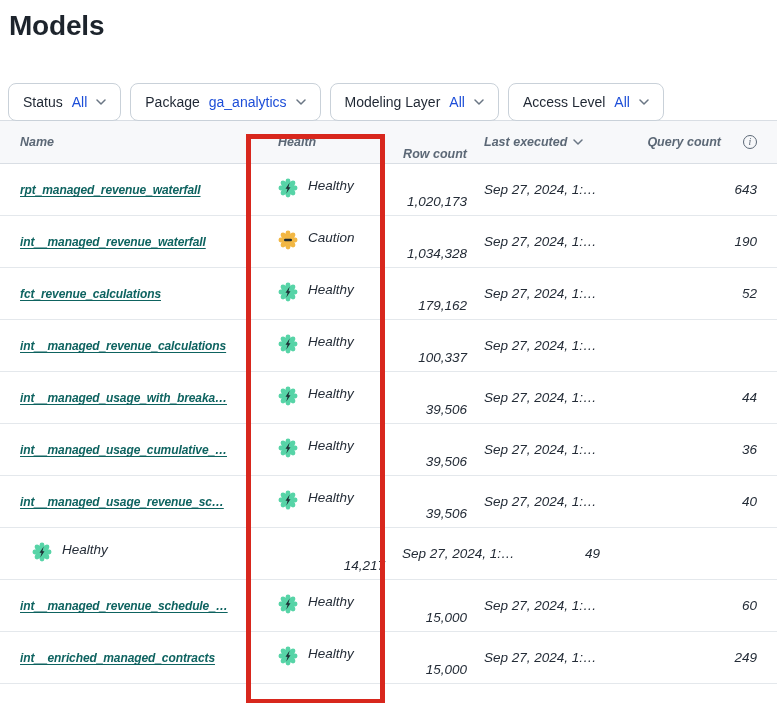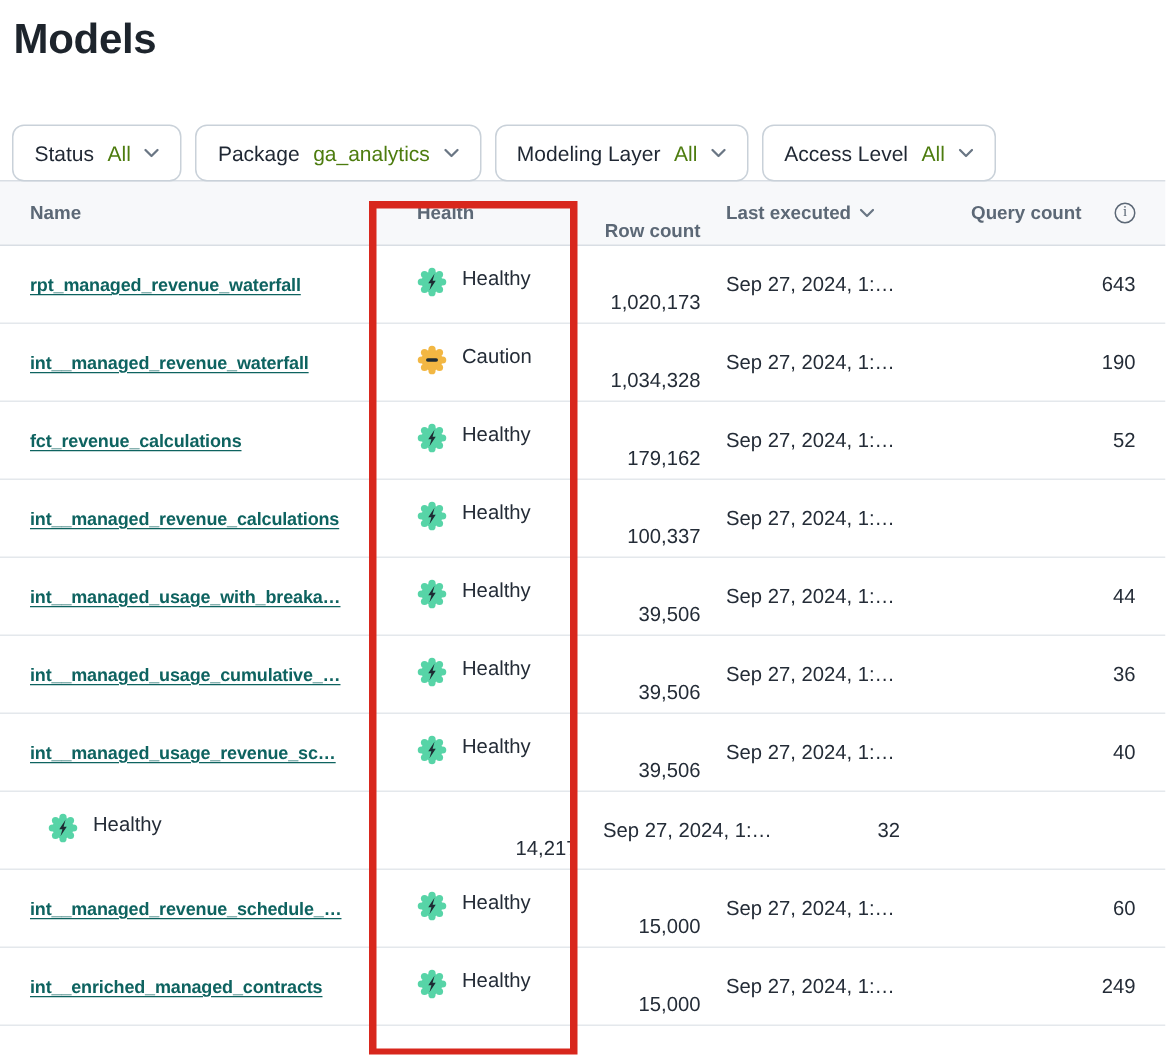--- a/index.html
+++ b/index.html
@@ -12,24 +12,24 @@
        font-family:"Liberation Sans", sans-serif; color:var(--text);}
   .page{position:relative; width:777px; height:703px;}
 
   .page-title{margin:10px 0 0 9px; font-size:28px; font-weight:600; color:#1d242c; letter-spacing:-0.2px;}
 
   .filters{display:flex; gap:9px; margin:41px 0 0 8px; height:28px;}
   .filter-btn{display:inline-flex; align-items:center; gap:9px; height:38px; padding:0 14px;
       background:#fff; border:1px solid #c9d1d9; border-radius:8px; font-size:14px; color:#1f2733;
       font-family:"Liberation Sans", sans-serif; cursor:pointer; white-space:nowrap;}
   .f-label{color:#1f2733;}
-  .f-value{color:#4d7c0f;}
+  .f-value{color:#1d4ed8;}
   .chev{flex:0 0 auto;}
 
-  .table{margin-top:9px; width:777px;}
+  .table{margin-top:9px; width:777px;font-style:italic;}
   .grid{display:grid; grid-template-columns:246px 139px 82px 153px 1fr; align-items:center;}
   .thead{height:44px; background:var(--headbg); border-top:1px solid var(--headborder);
       border-bottom:1px solid var(--headborder); color:var(--muted); font-size:12.5px; font-weight:700;}
   .th{white-space:nowrap;}
   .row{height:52px; border-bottom:1px solid var(--border); background:#fff;}
   .cell{font-size:13.5px; color:var(--text); white-space:nowrap;}
 
   .col-name{padding-left:20px; overflow:hidden;}
   .col-health{padding-left:32px;}
   .col-rowcount{text-align:right;margin-top:24px;}
@@ -333,21 +333,21 @@
             <circle cx="15" cy="5" r="2.4"></circle>
           </g>
           <path class="glyph glyph-bolt" d="M11.7 4.5 L7.5 10.8 h2.1 L8.3 15.5 l4.2-6.3 h-2.1 Z"></path>
           <rect class="glyph glyph-minus" x="6" y="8.8" width="8" height="2.4" rx="1.2"></rect>
         </svg>
         <span class="health-label">Healthy</span>
       </span>
     </div>
     <div class="cell col-rowcount">14,217</div>
     <div class="cell col-last">Sep 27, 2024, 1:…</div>
-    <div class="cell col-query">32</div>
+    <div class="cell col-query">49</div>
   </div>
 
   <div class="row grid">
     <div class="cell col-name">
       <a class="model-link" href="#">int__managed_revenue_schedule_…</a>
     </div>
     <div class="cell col-health">
       <span class="badge healthy">
         <svg class="seal" width="20" height="20" viewBox="0 0 20 20" aria-hidden="true">
           <g fill="currentColor">

